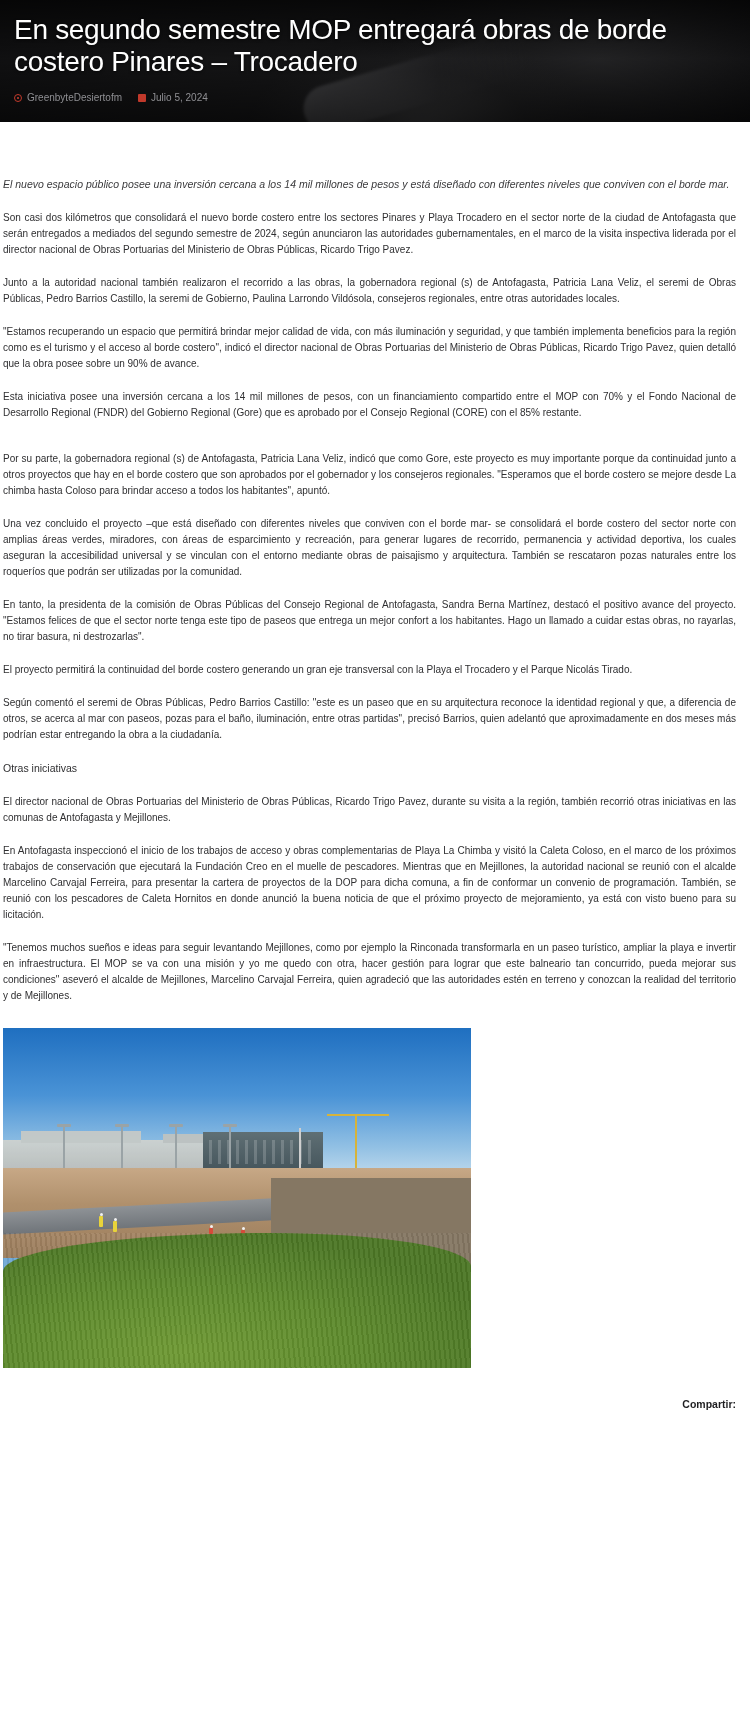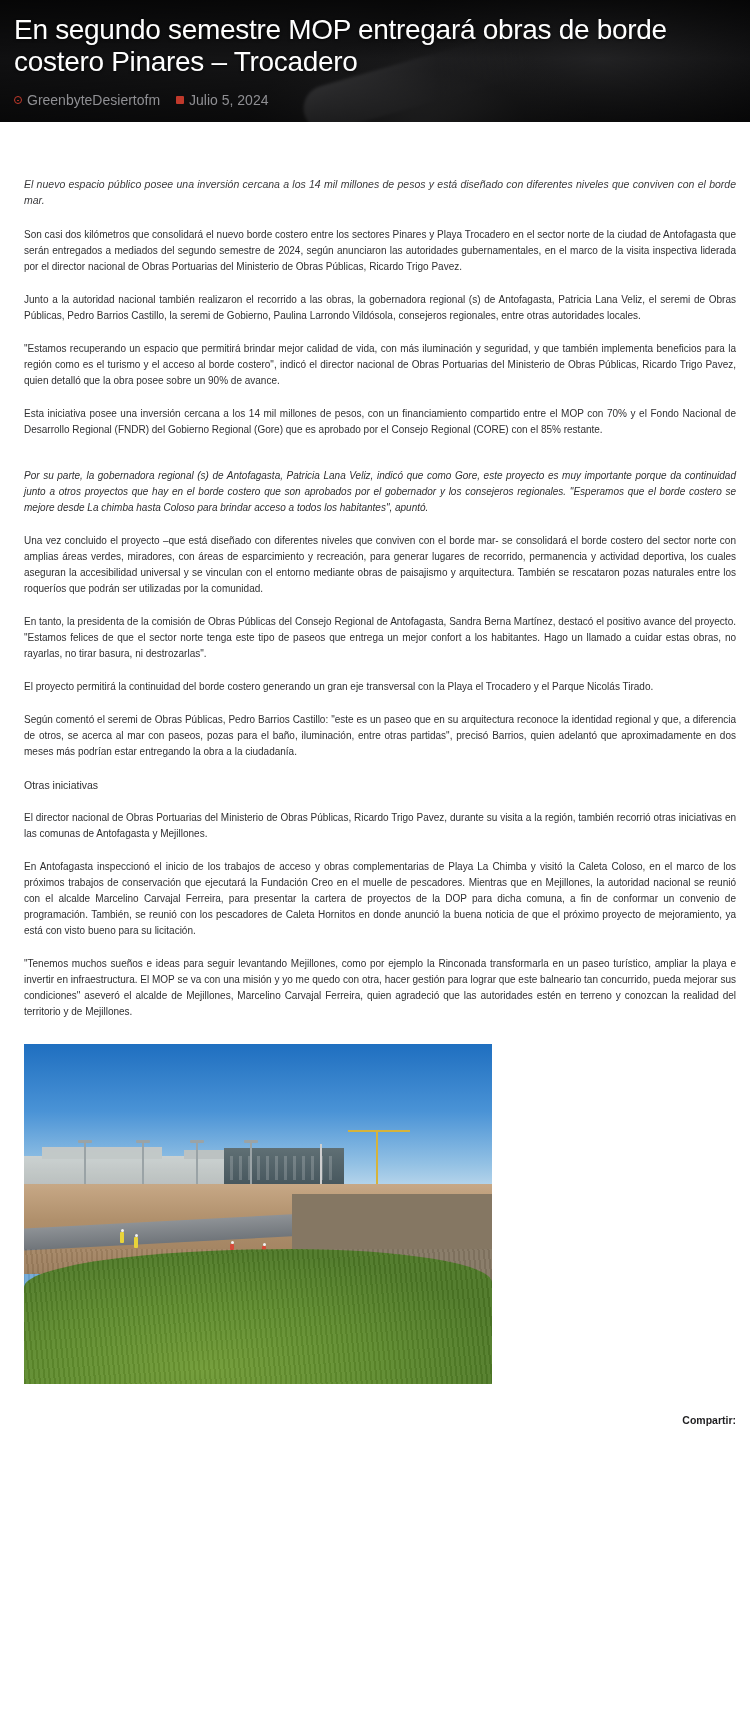--- a/index.html
+++ b/index.html
@@ -62,21 +62,21 @@
     line-height: 1.15;
     font-weight: 400;
     letter-spacing: -0.3px;
     margin: 0 0 14px 0;
     text-shadow: 0 1px 3px rgba(0,0,0,0.6);
   }
   .hero-meta {
     display: flex;
     align-items: center;
     gap: 16px;
-    font-size: 14px;
+    font-size: 10px;
     color: #9aa0a6;
   }
   .meta-item {
     display: inline-flex;
     align-items: center;
     gap: 5px;
     color: #8f8f93;
     text-decoration: none;
   }
   .dot-icon {
@@ -96,38 +96,38 @@
   }
   .cal-icon {
     width: 8px; height: 8px;
     background: #c0392b;
     display: inline-block;
     border-radius: 1px;
   }
 
   
   .article {
-    padding: 54px 14px 0 24px;
+    padding: 54px 14px 0 3px;
   }
   .lead {
     font-size: 10.5px;
     line-height: 1.55;
     color: #3a3a3c;
     font-style: italic;
     margin: 0 0 18px 0;
     text-align: justify;
   }
   .para {
     font-size: 10px;
     line-height: 1.6;
     color: #2f2f31;
     margin: 0 0 17px 0;
     text-align: justify;
   }
-  .para.spaced-top { margin-top: 30px; font-style: italic; }
+  .para.spaced-top { margin-top: 30px; }
   .subhead {
     font-size: 10.5px;
     line-height: 1.6;
     color: #2f2f31;
     margin: 0 0 17px 0;
   }
 
   
   .figure {
     margin: 24px 0 0 0;

